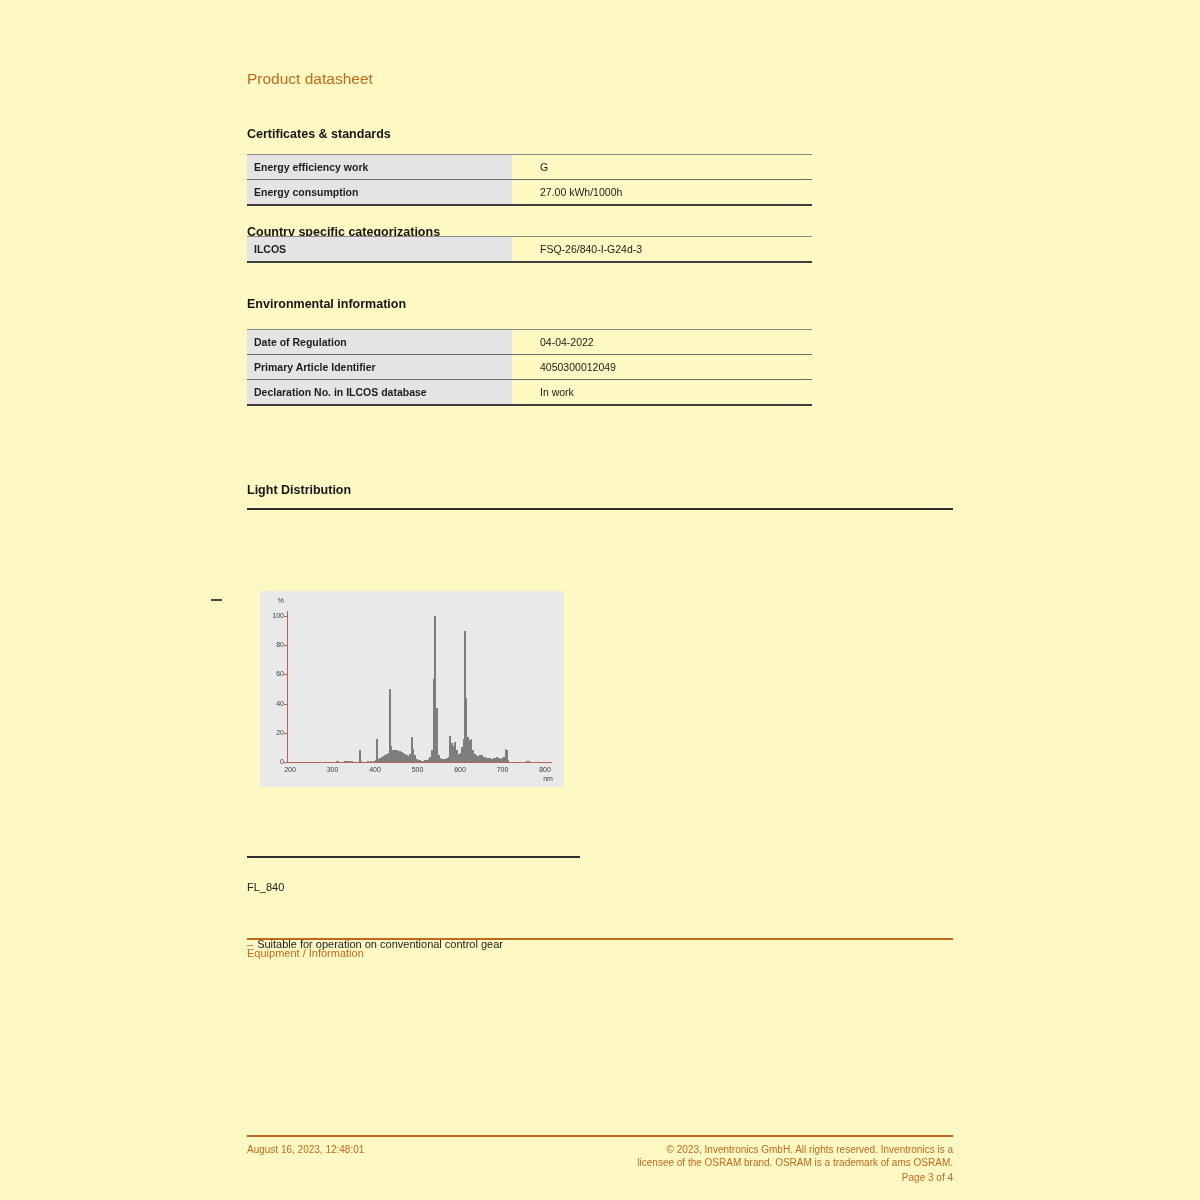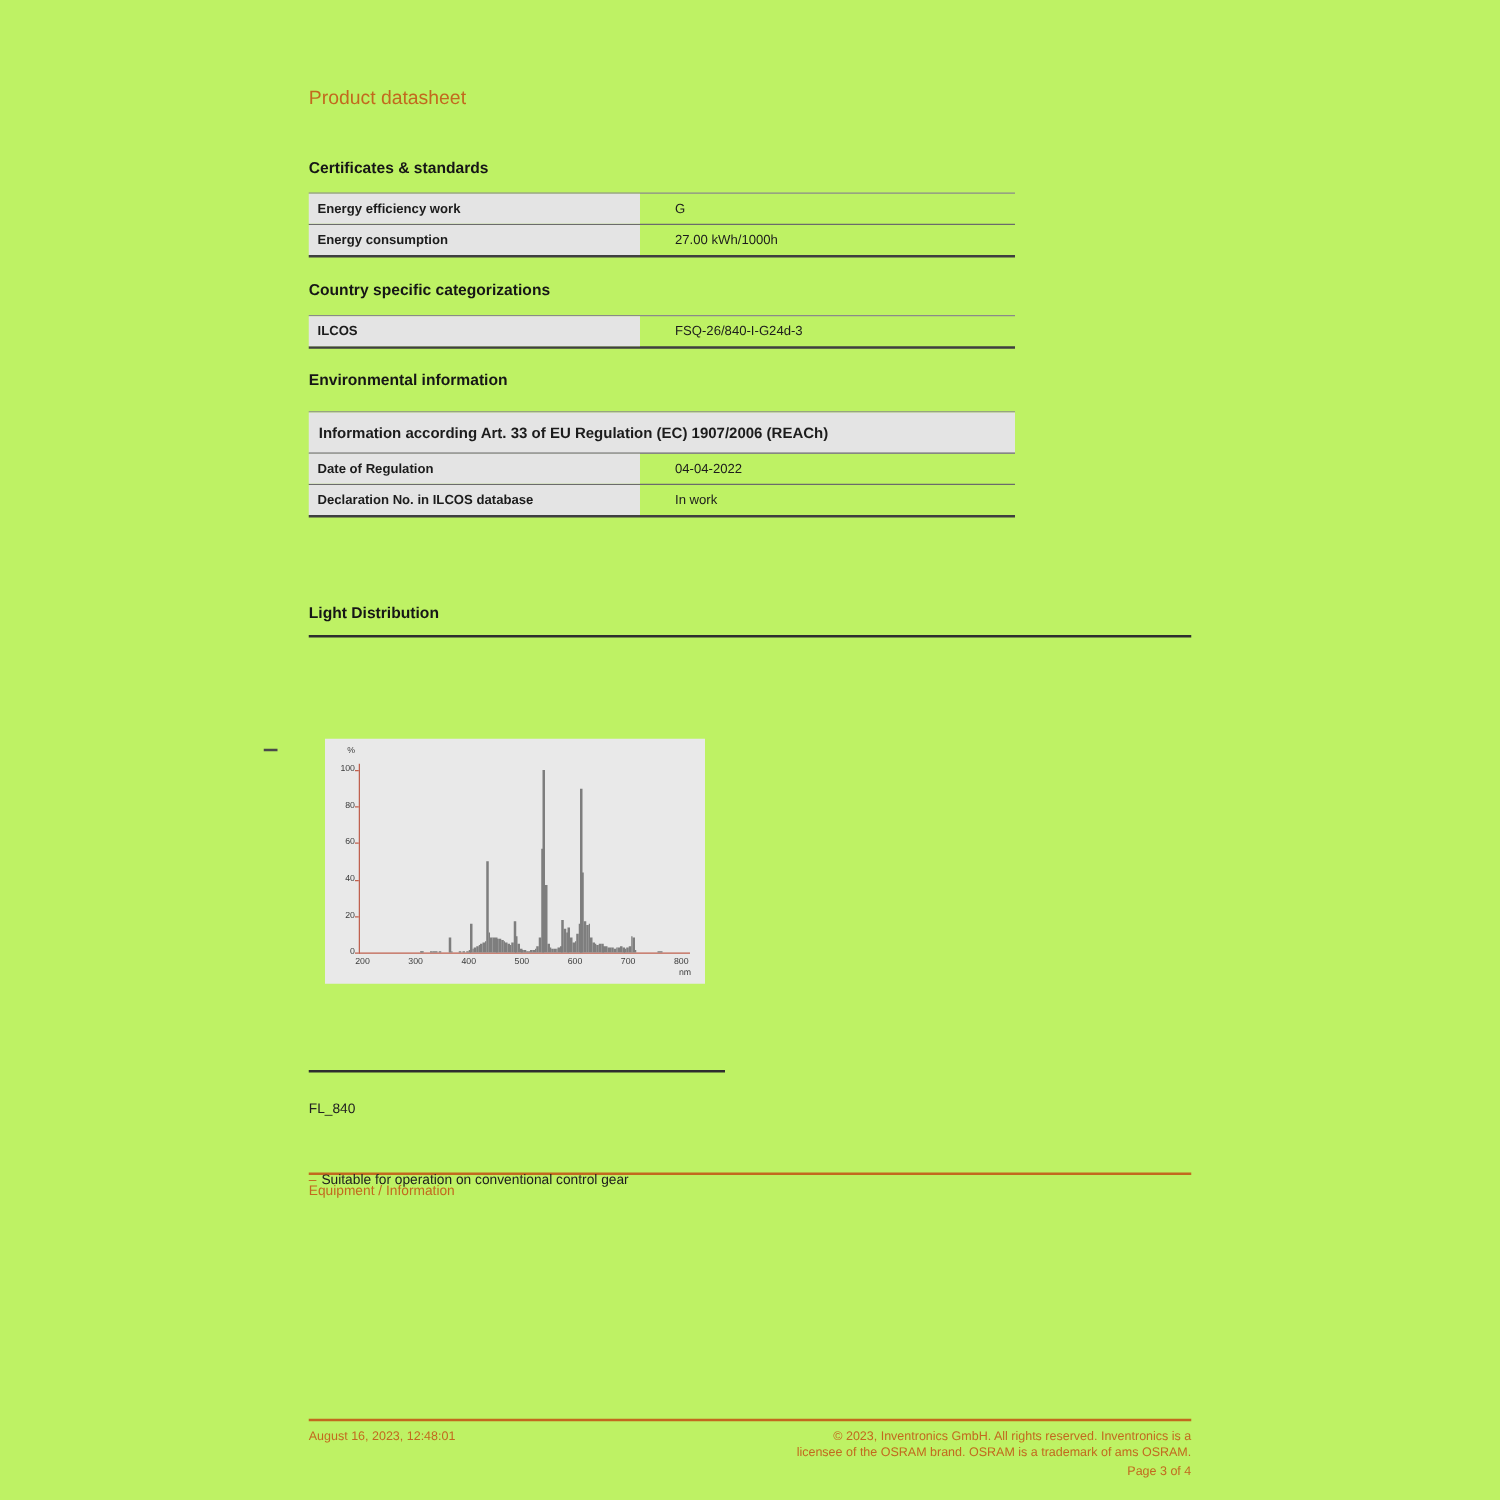--- a/index.html
+++ b/index.html
@@ -1,17 +1,17 @@
 <!DOCTYPE html>
 <html style="--accent: #c2691e; --axis: #c0614f; --bar: #7e7e7e;"><head>
 <meta charset="utf-8">
 <style>
   html,body{margin:0;padding:0;background:#ffffff;}
   body{font-family:"Liberation Sans", sans-serif; color:#1c1c1c;}
-  .page{position:relative;width:1200px;height:1200px;background:#bef264;overflow:hidden;}
+  .page{position:relative;width:1200px;height:1200px;background:#fef9c3;overflow:hidden;}
 
   .abs{position:absolute;}
 
   .doc-title{left:247px;top:70px;font-size:15.5px;color:var(--accent);}
   .section-heading{left:247px;font-size:12.5px;font-weight:bold;color:#161616;}
 
   .dtable{position:absolute;left:247px;width:565px;border-top:1px solid #8a8a8a;border-bottom:2px solid #3f3f3f;box-sizing:border-box;}
   .trow{display:flex;height:24px;align-items:stretch;}
   .trow + .trow{border-top:1px solid #6b6b6b;}
   .tlabel{width:265px;background:#e4e4e4;display:flex;align-items:center;padding-left:7px;box-sizing:border-box;font-weight:bold;font-size:10.5px;}
@@ -53,33 +53,36 @@
       <div class="tlabel">Energy efficiency work</div>
       <div class="tvalue">G</div>
     </div>
     <div class="trow">
       <div class="tlabel">Energy consumption</div>
       <div class="tvalue">27.00 kWh/1000h</div>
     </div>
   </div>
 
   <div class="abs section-heading" style="top:225px">Country specific categorizations</div>
-  <div class="dtable" style="top:252px">
+  <div class="dtable" style="top:236px">
     <div class="trow">
       <div class="tlabel">ILCOS</div>
       <div class="tvalue">FSQ-26/840-I-G24d-3</div>
     </div>
   </div>
 
   <div class="abs section-heading" style="top:297px">Environmental information</div>
   <div class="dtable" style="top:329px">
-    <div class="tband">Information according Art. 33 of EU Regulation (EC) 1907/2006 (REACh)</div>
     <div class="trow">
       <div class="tlabel">Date of Regulation</div>
       <div class="tvalue">04-04-2022</div>
+    </div>
+    <div class="trow">
+      <div class="tlabel">Primary Article Identifier</div>
+      <div class="tvalue">4050300012049</div>
     </div>
     <div class="trow">
       <div class="tlabel">Declaration No. in ILCOS database</div>
       <div class="tvalue">In work</div>
     </div>
   </div>
 
   <div class="abs section-heading" style="top:483px">Light Distribution</div>
   <div class="rule-dark" style="top:508px;left:247px;width:706px"></div>
 

